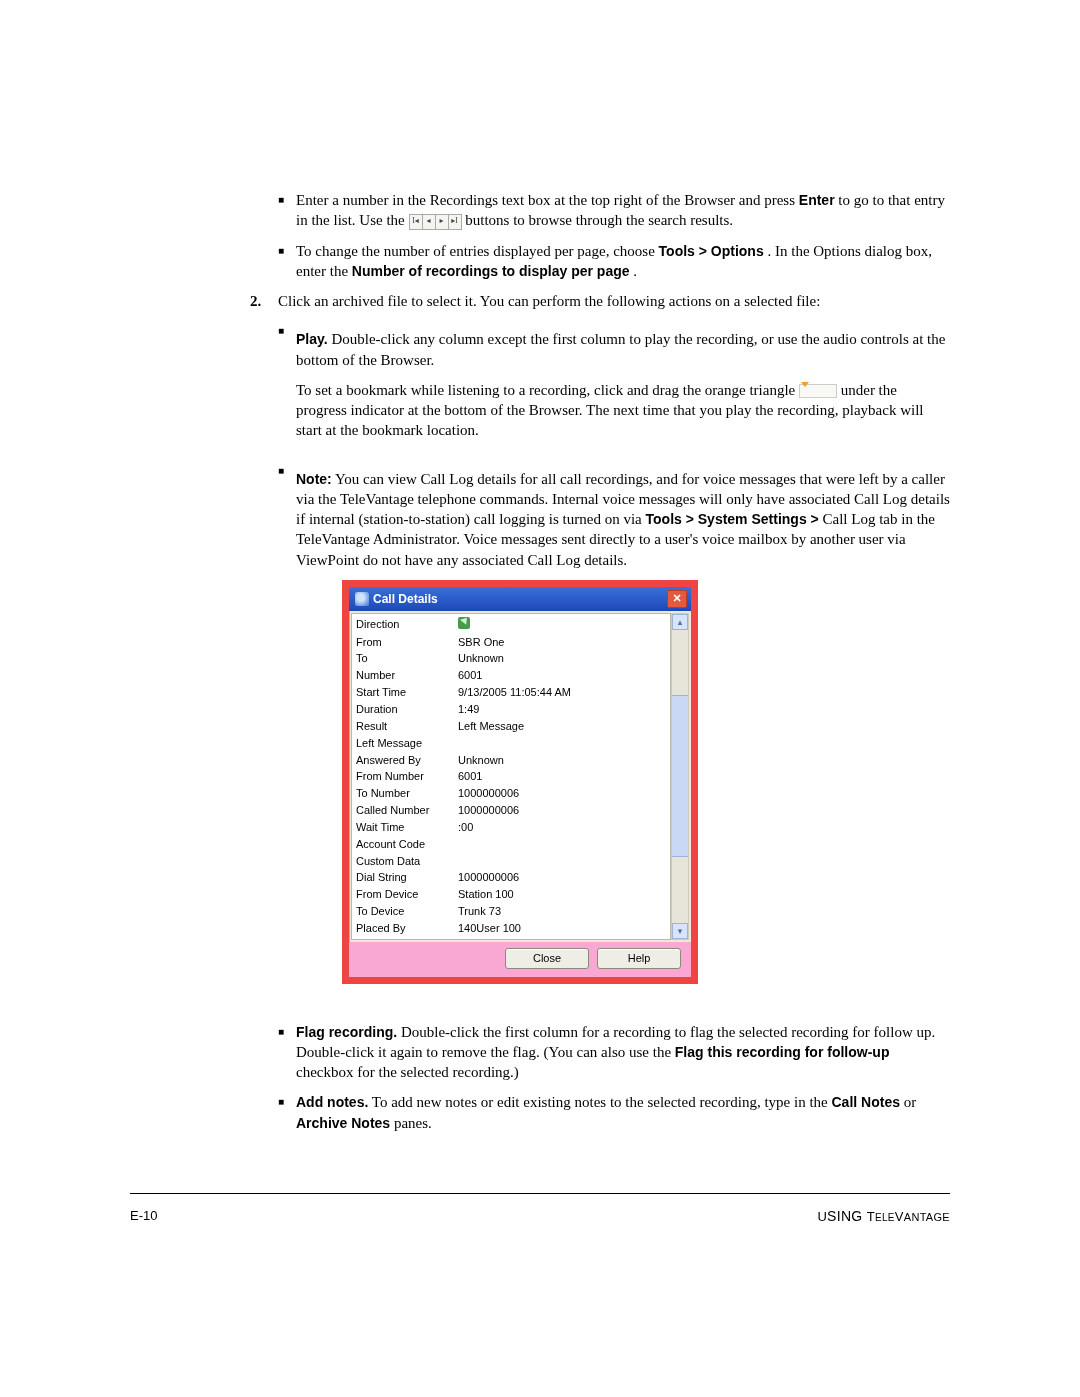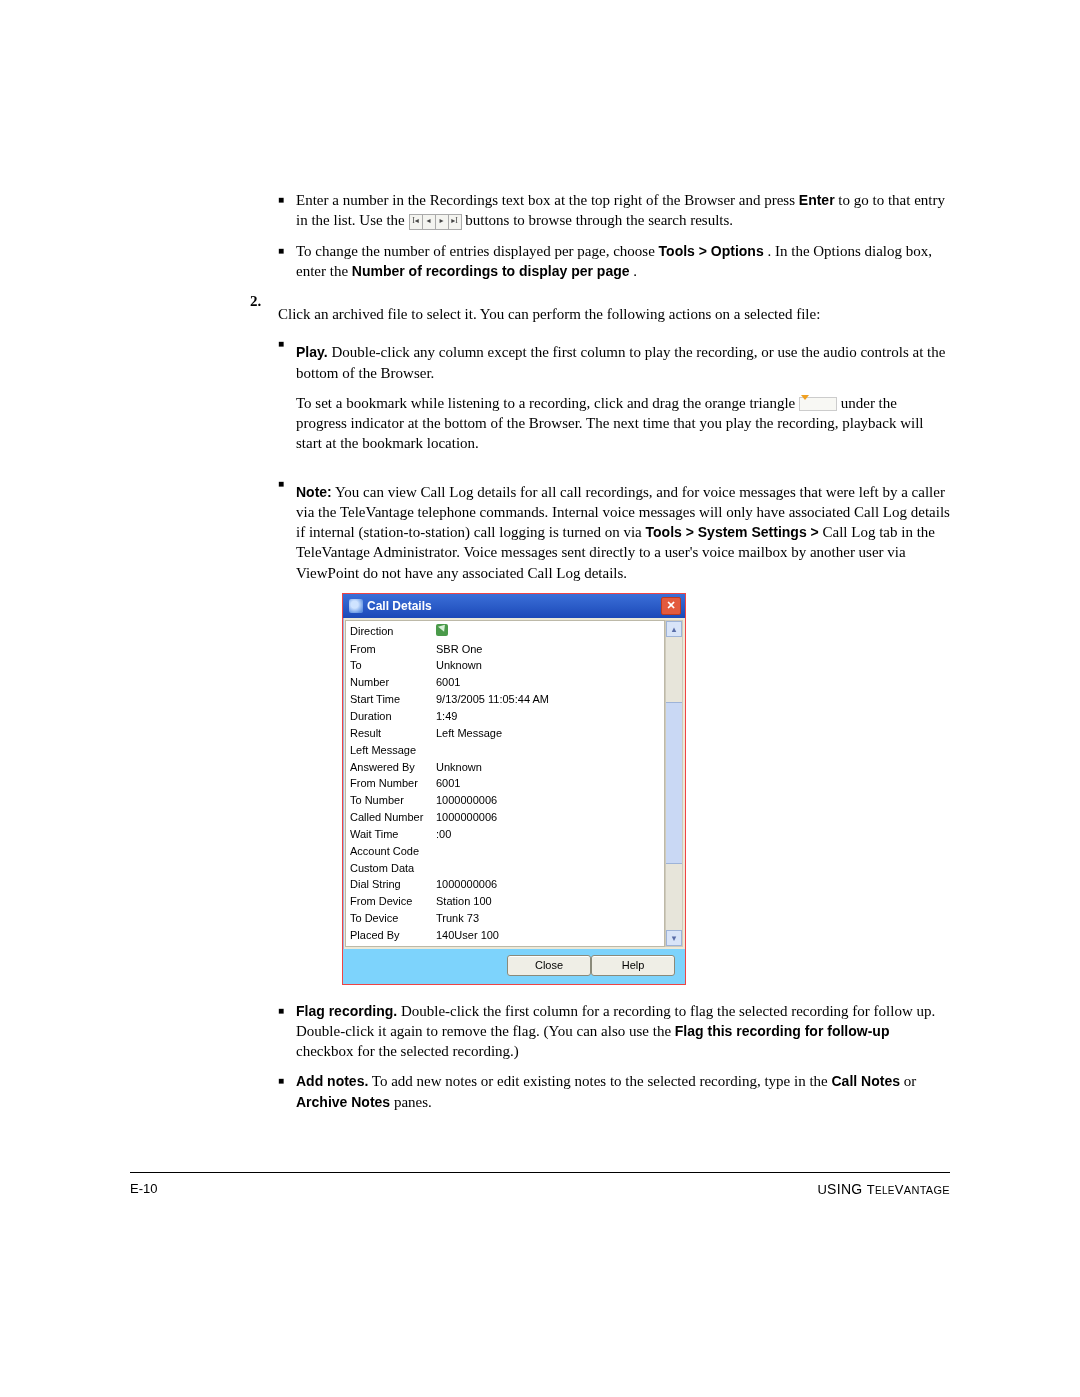--- a/index.html
+++ b/index.html
@@ -40,21 +40,20 @@
     margin-bottom: 10px;
     margin-top: 6px;
   }
   .num-col {
     width: 28px;
     flex-shrink: 0;
     font-weight: bold;
   }
   .num-body {
     flex: 1;
-    margin-top: 13px;
   }
   .para {
     margin-bottom: 10px;
     margin-top: 8px;
   }
   b { font-family: Liberation Sans, sans-serif; font-size: 14px; }
   .nav-icons {
     display: inline-flex;
     vertical-align: middle;
     border: 1px solid #aaa;
@@ -101,24 +100,24 @@
   .toolbar-icon::after {
     content: "";
     position: absolute;
     inset: 2px 4px 4px 2px;
     background: #ffeec2;
     border: 1px solid #c0a040;
   }
   
   .dialog {
     width: 342px;
-    margin: 10px 0 6px 46px;
+    margin: 10px 0 28px 46px;
     font-family: Tahoma, Arial, sans-serif;
     font-size: 11px;
-    border: 1px solid #ef4444;
+    border: 7px solid #ef4444;
     box-shadow: 1px 1px 0 #9cb3e4 inset;
     background: #ece9d8;
   }
   .dlg-title {
     background: linear-gradient(#3b6fd8,#1c49b8);
     color: #fff;
     font-weight: bold;
     padding: 3px 4px 3px 6px;
     display: flex;
     align-items: center;
@@ -158,21 +157,21 @@
     background: #fff;
     border: 1px solid #bdb9a8;
     margin: 2px 0 2px 2px;
     padding: 2px 0;
   }
   .dlg-row {
     display: flex;
     padding: 1px 4px;
   }
   .dlg-label {
-    width: 86px;
+    width: 102px;
     color: #000;
   }
   .dlg-value {
     flex: 1;
     color: #000;
   }
   .dlg-scroll {
     width: 16px;
     background: #e7e5da;
     border: 1px solid #cfcabb;
@@ -197,23 +196,23 @@
   .dlg-scroll .thumb {
     flex: 0 0 160px;
     width: 100%;
     background: #c9d8f4;
     border: 1px solid #9db3d8;
     border-left: none; border-right: none;
   }
   .dlg-buttons {
     display: flex;
     justify-content: flex-end;
-    gap: 0;
+    gap: 8px;
     padding: 6px 10px 8px;
-    background: #7dd3fc;
+    background: #f9a8d4;
   }
   .dlg-btn {
     min-width: 62px;
     padding: 2px 10px;
     background: #efeee6;
     border: 1px solid #8a8a7a;
     border-radius: 3px;
     box-shadow: inset 0 1px 0 #fff;
     font-family: Tahoma, Arial, sans-serif;
     font-size: 11px;
@@ -233,21 +232,21 @@
     width: 0; height: 0;
     border-left: 4px solid transparent;
     border-right: 4px solid transparent;
     border-bottom: 6px solid #d7f0d7;
     transform: rotate(40deg);
   }
   
   .footer {
     margin-top: 60px;
     border-top: 1px solid #000;
-    padding-top: 8px;
+    padding-top: 14px;
     display: flex;
     justify-content: space-between;
     font-family: Arial, Helvetica, sans-serif;
     font-size: 13px;
   }
   .footer-right {
     letter-spacing: 0.3px;
   }
 </style>
 </head>

